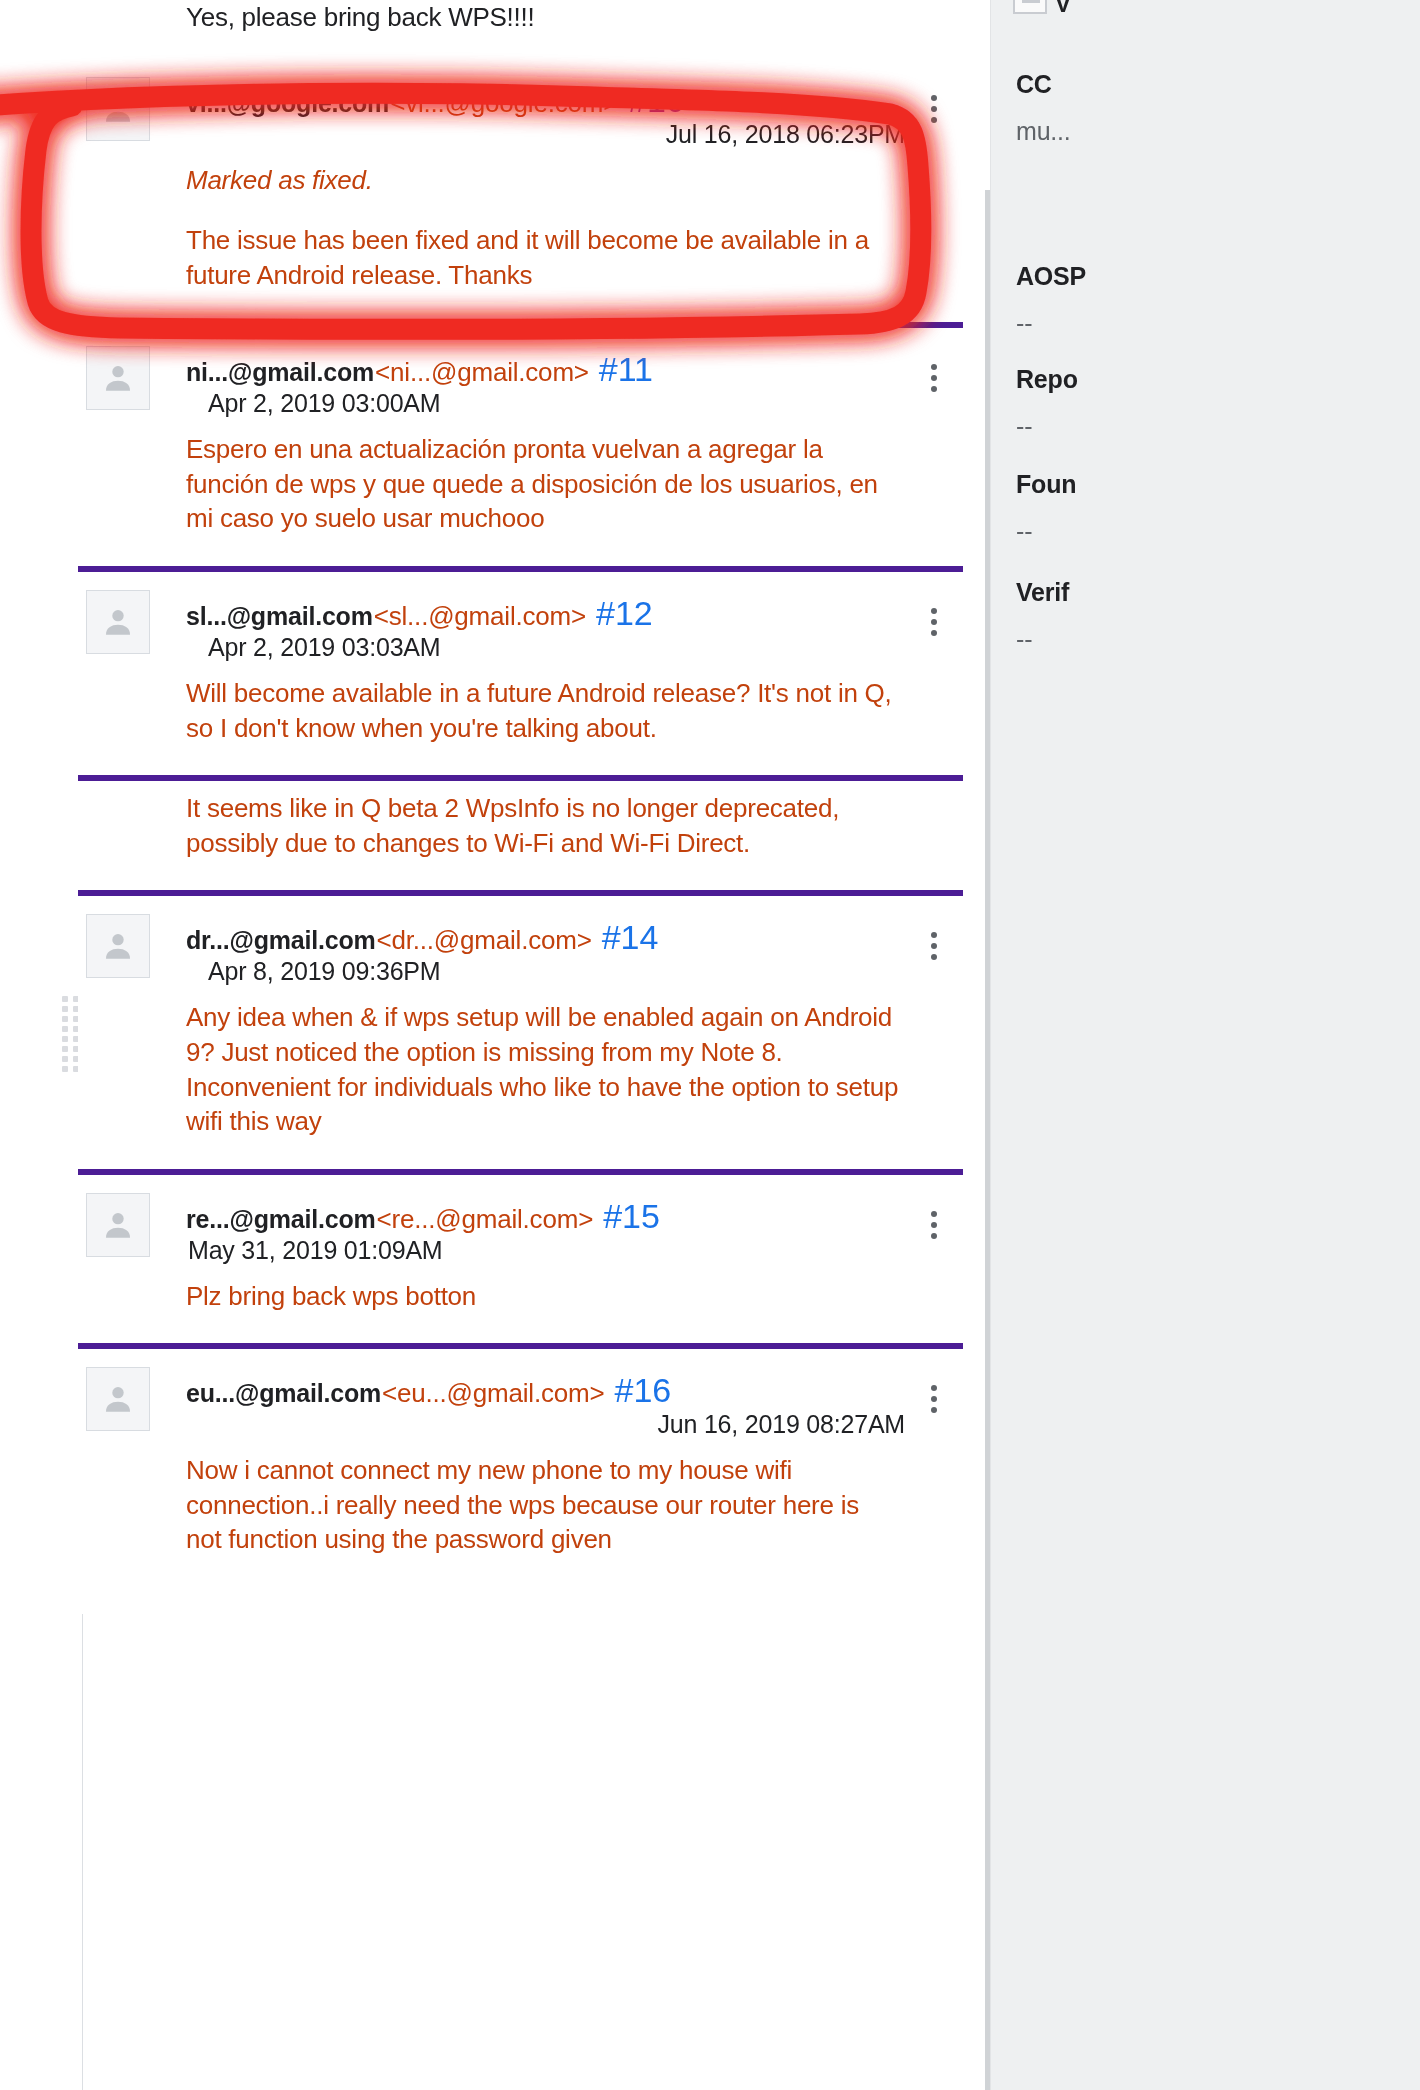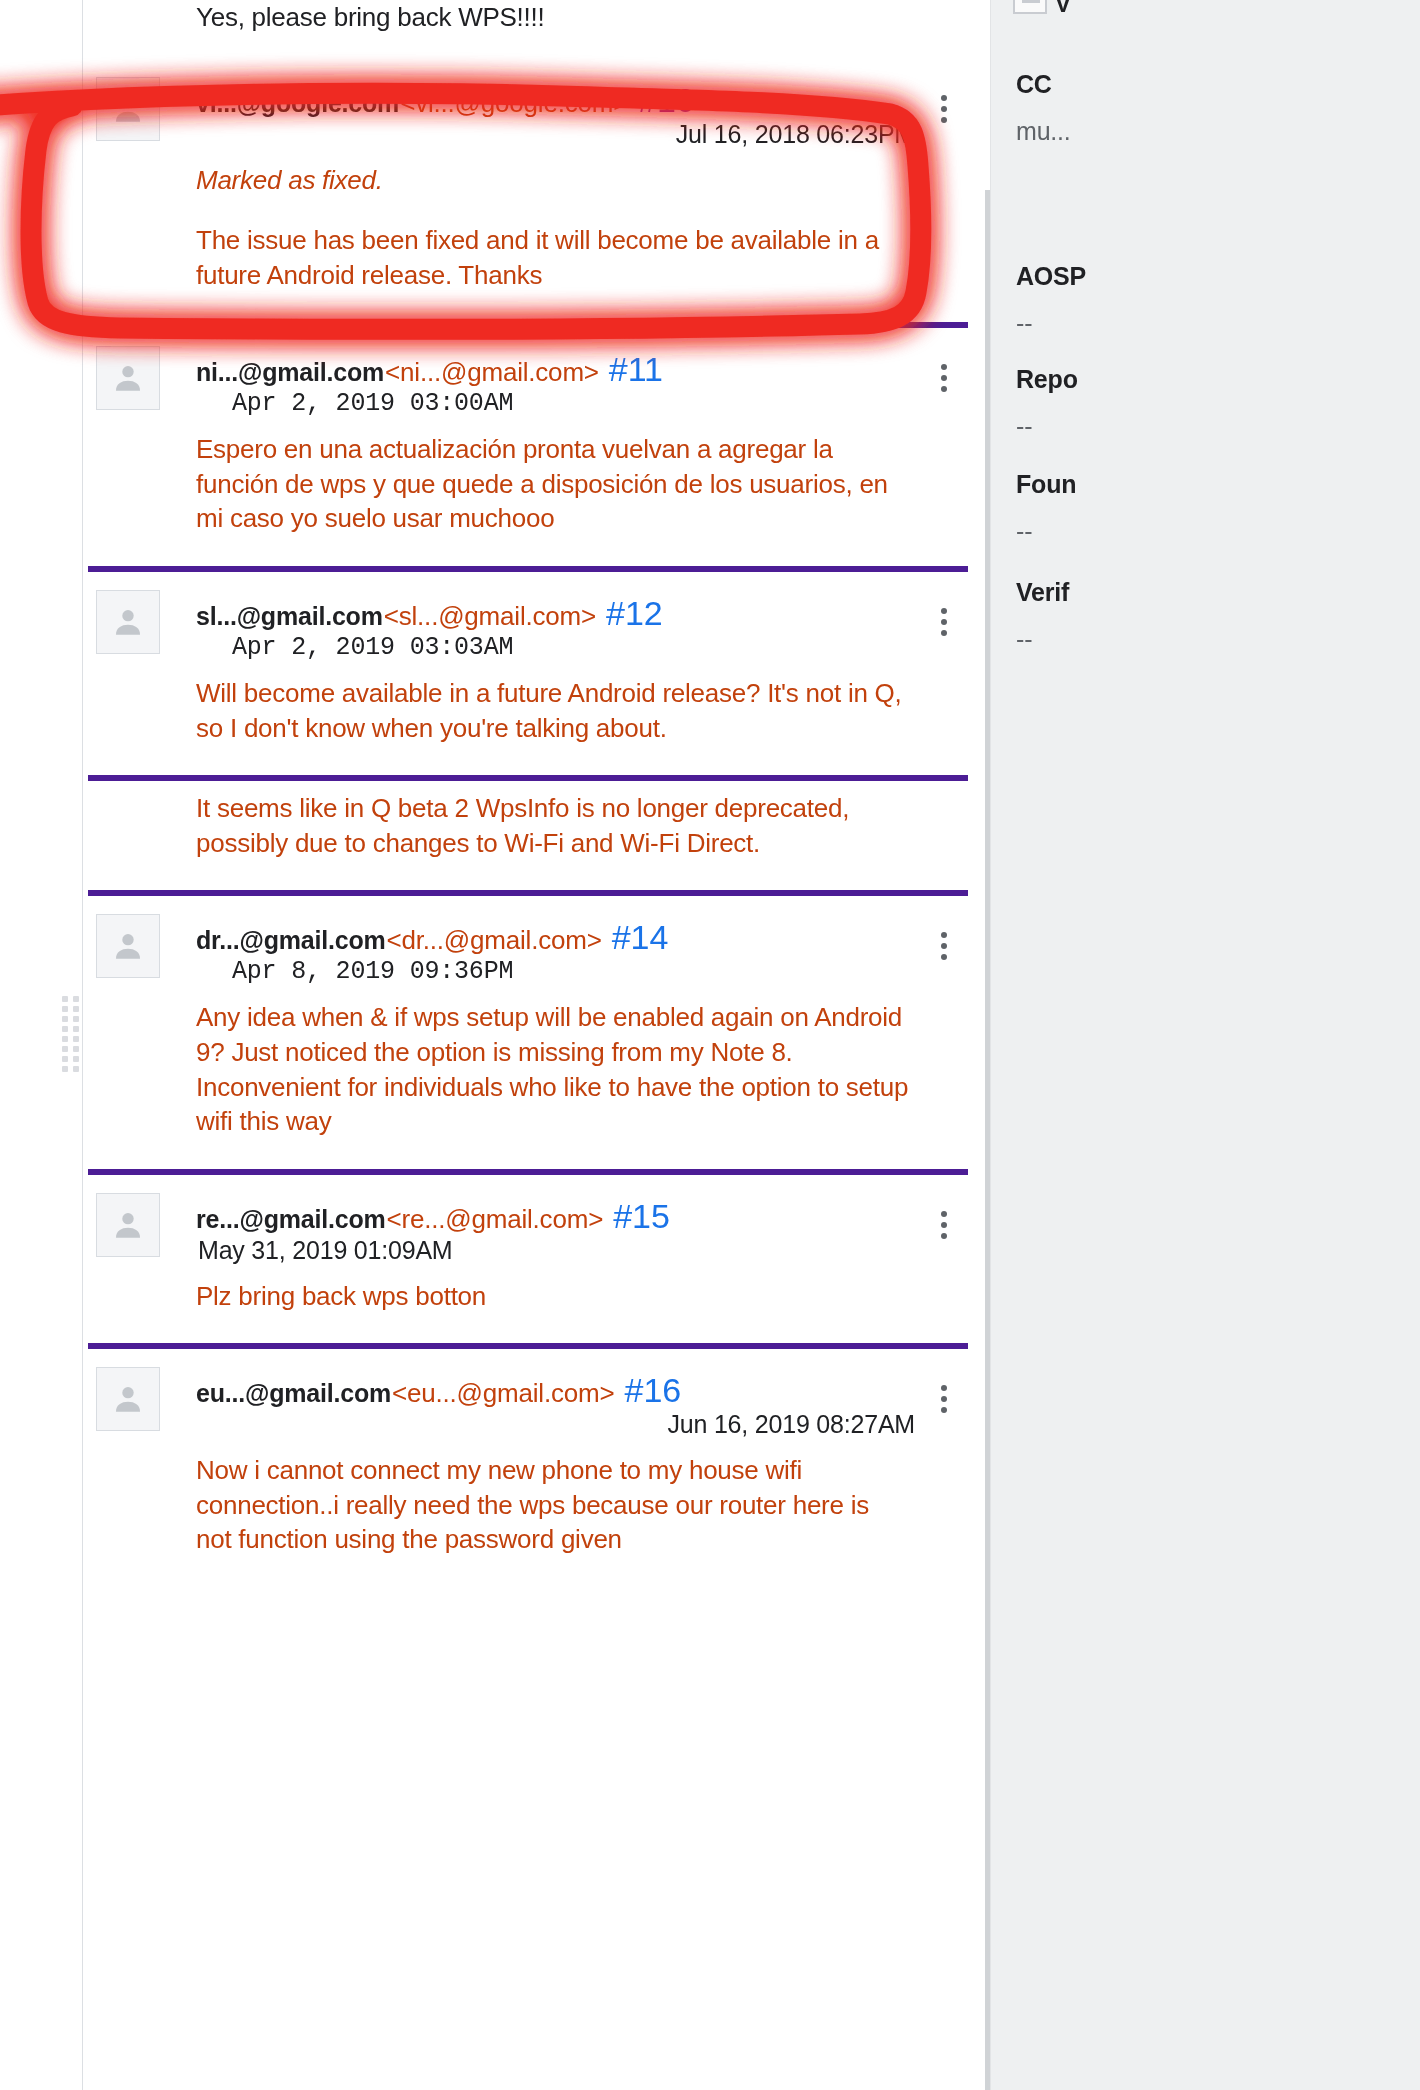--- a/index.html
+++ b/index.html
@@ -23,21 +23,21 @@
   .drag-grip {
     position: absolute; left: 62px; top: 996px;
     width: 18px; height: 78px;
     display: grid; grid-template-columns: repeat(2, 7px);
     grid-auto-rows: 7px; gap: 3px 4px;
   }
   .drag-grip i { display: block; width: 6px; height: 6px; background: #dadce0; border-radius: 1px; }
 
   
   .comments-col {
-    position: absolute; left: 88px; top: 0; width: 885px; height: 1614px;
+    position: absolute; left: 78px; top: 0; width: 885px; height: 1614px;
     background: #ffffff;
   }
   .comment { position: relative; background: #fff; }
   .comment + .comment { border-top: 6px solid #4c1d95; }
 
   .c-head {
     position: relative;
     padding: 22px 58px 4px 108px;
     min-height: 40px;
   }
@@ -64,21 +64,21 @@
   .cdate {
     font-size: 25px; color: #202124; font-weight: 400;
     letter-spacing: -0.2px;
   }
   .head-grid {
     display: flex; flex-wrap: wrap; align-items: baseline;
     column-gap: 0px;
   }
   .head-left { display: inline-flex; align-items: baseline; }
   .date-wrap { margin-left: auto; }
-  .date-inline { margin-left: 36px; font-family: Liberation Mono, monospace; }
+  .date-inline { margin-left: 22px; }
   .date-tight { margin-left: 2px; }
 
   .kebab {
     position: absolute; right: 12px; top: 30px;
     width: 34px; height: 40px;
     display: flex; flex-direction: column; align-items: center;
     justify-content: center; gap: 5px; cursor: pointer;
   }
   .kebab i { width: 6px; height: 6px; border-radius: 50%; background: #5f6368; display: block; }
 

